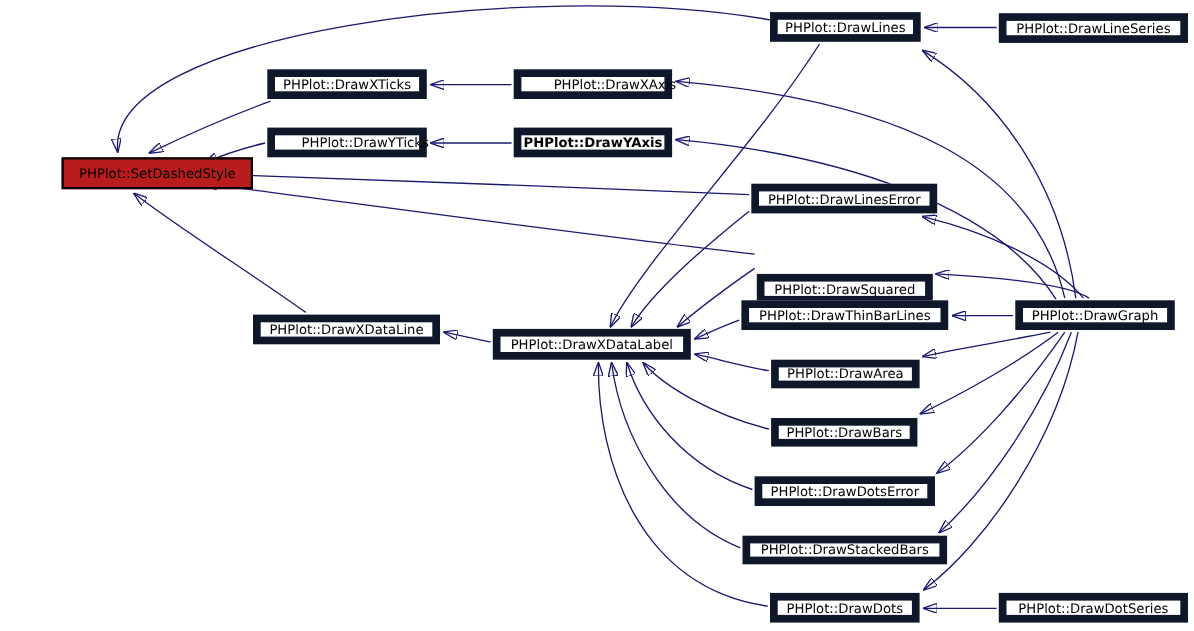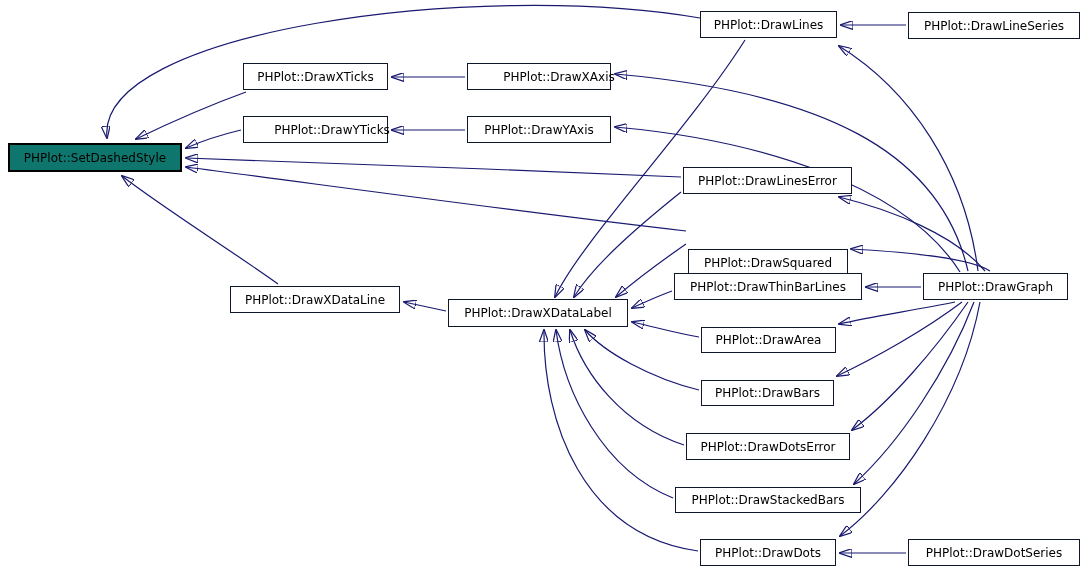--- a/index.html
+++ b/index.html
@@ -23,32 +23,33 @@
   }
   svg.edges path {
     fill: none;
     stroke: #191970;
     stroke-width: 1.2;
   }
   .node {
     position: absolute;
     box-sizing: border-box;
     background: #ffffff;
-    border: 1px solid #0f172a;
+    border: 7px solid #0f172a;
     display: flex;
     align-items: center;
     justify-content: center;
     font-size: 12px;
     color: #000000;
     white-space: nowrap;
     cursor: pointer;
   }
   .node.highlight {
-    background: #0f766e;
+    background: #b91c1c;
     border: 2px solid #000000;
+    margin-left: 48px;
   }
 </style>
 </head>
 <body>
 
 <div class="canvas">
 
   <svg class="edges" viewBox="0 0 1085 574">
     <defs>
       <marker id="arrow" markerWidth="13" markerHeight="9" refX="12" refY="4.5" orient="auto" markerUnits="userSpaceOnUse">
@@ -91,21 +92,21 @@
     <path d="M684,445 C623,425 584,375 570,330" marker-end="url(#arrow)"></path>
     <path d="M673,498 C603,470 564,392 556,330" marker-end="url(#arrow)"></path>
     <path d="M698,551 C583,535 543,422 544,330" marker-end="url(#arrow)"></path>
   </svg>
 
   <div class="node highlight" style="left:8px;   top:143px; width:174px; height:29px;">PHPlot::SetDashedStyle</div>
   <div class="node" style="left:243px; top:63px;  width:145px; height:27px;">PHPlot::DrawXTicks</div>
   <div class="node" style="left:243px; top:116px; width:145px; height:27px;padding-left:33px;">PHPlot::DrawYTicks</div>
   <div class="node" style="left:230px; top:286px; width:170px; height:27px;">PHPlot::DrawXDataLine</div>
   <div class="node" style="left:467px; top:63px;  width:144px; height:27px;padding-left:40px;">PHPlot::DrawXAxis</div>
-  <div class="node" style="left:467px; top:116px; width:144px; height:27px;">PHPlot::DrawYAxis</div>
+  <div class="node" style="left:467px; top:116px; width:144px; height:27px;font-weight:bold;">PHPlot::DrawYAxis</div>
   <div class="node" style="left:448px; top:299px; width:180px; height:28px;">PHPlot::DrawXDataLabel</div>
   <div class="node" style="left:700px; top:11px;  width:137px; height:27px;">PHPlot::DrawLines</div>
   <div class="node" style="left:908px; top:12px;  width:172px; height:27px;">PHPlot::DrawLineSeries</div>
   <div class="node" style="left:683px; top:167px; width:169px; height:27px;">PHPlot::DrawLinesError</div>
   <div class="node" style="left:688px; top:220px; width:160px; height:27px;margin-top:29px;">PHPlot::DrawSquared</div>
   <div class="node" style="left:674px; top:273px; width:188px; height:27px;">PHPlot::DrawThinBarLines</div>
   <div class="node" style="left:701px; top:327px; width:135px; height:26px;">PHPlot::DrawArea</div>
   <div class="node" style="left:701px; top:380px; width:133px; height:26px;">PHPlot::DrawBars</div>
   <div class="node" style="left:686px; top:433px; width:164px; height:27px;">PHPlot::DrawDotsError</div>
   <div class="node" style="left:675px; top:487px; width:186px; height:26px;">PHPlot::DrawStackedBars</div>

